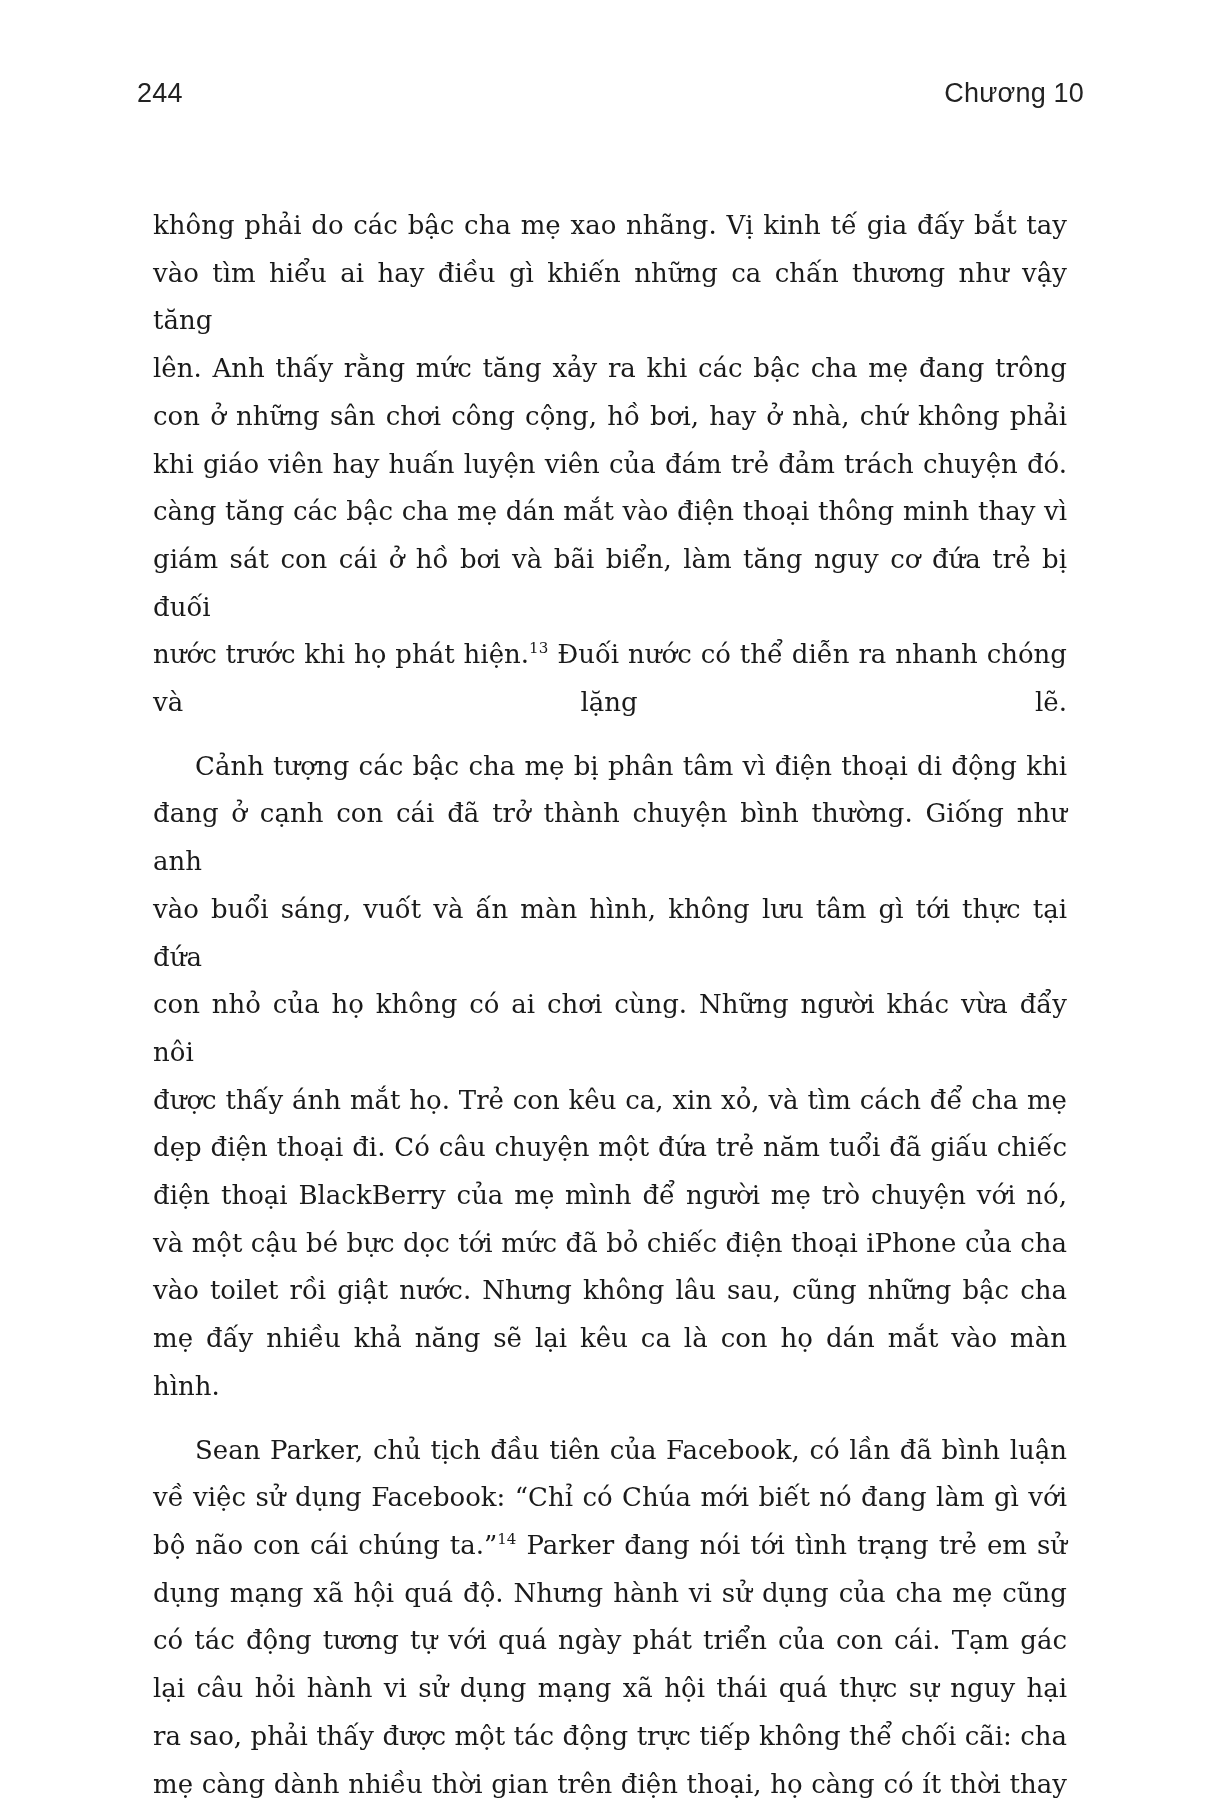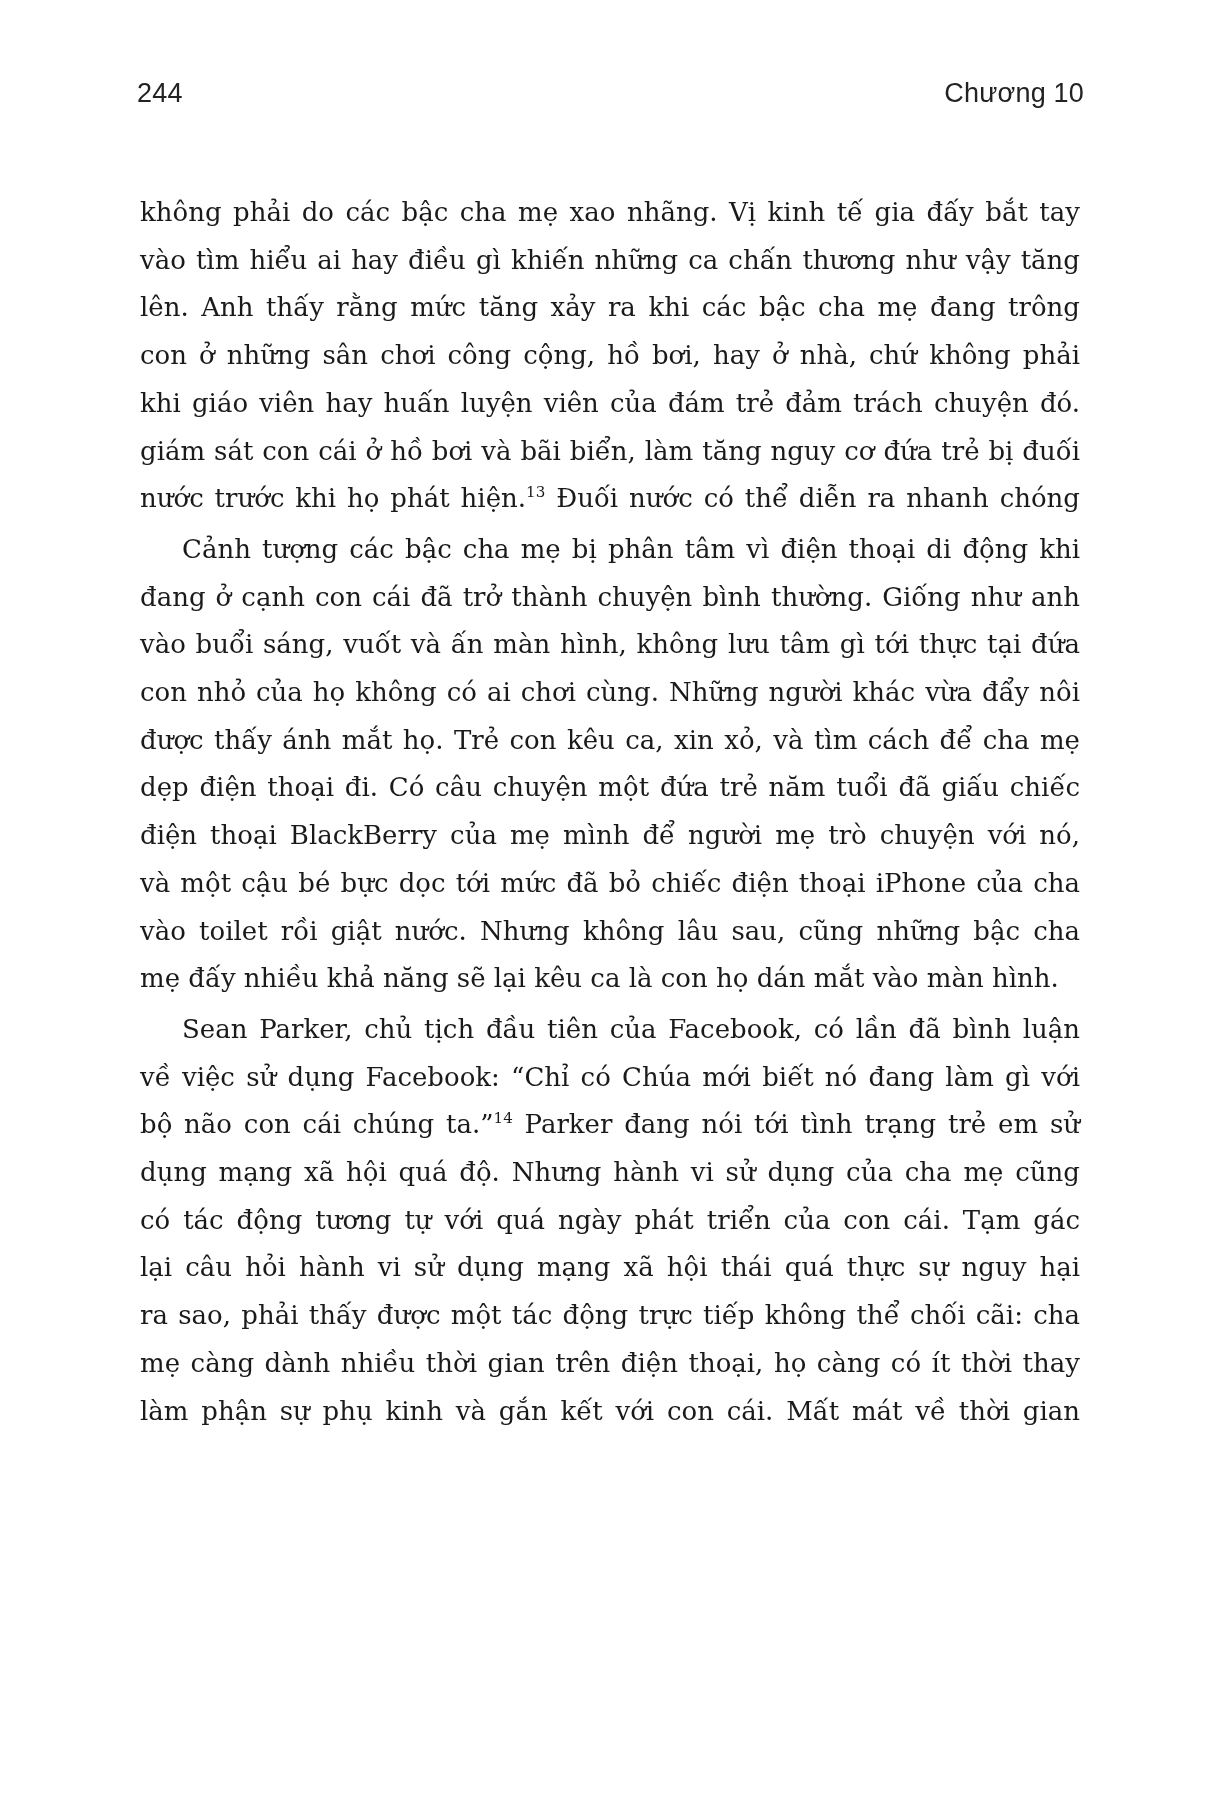--- a/index.html
+++ b/index.html
@@ -31,21 +31,21 @@
   #text-column {
     position: absolute;
     top: 186px;
     left: 137px;
     width: 946px;
     color: var(--text-color, #1a1a1a);
     font-size: 26px;
     line-height: 47.7px;
   }
   .para {
-    margin: 3px;
+    margin: 16px;
     padding: 0;
   }
   .line {
     text-align: justify;
     text-align-last: justify;
     white-space: normal;
   }
   .line.last {
     text-align-last: left;
   }
@@ -67,22 +67,24 @@
     <span>244</span>
     <span>Chương 10</span>
   </div>
   <div id="text-column">
       <div class="para">
         <div class="line">không phải do các bậc cha mẹ xao nhãng. Vị kinh tế gia đấy bắt tay</div>
         <div class="line">vào tìm hiểu ai hay điều gì khiến những ca chấn thương như vậy tăng</div>
         <div class="line">lên. Anh thấy rằng mức tăng xảy ra khi các bậc cha mẹ đang trông</div>
         <div class="line">con ở những sân chơi công cộng, hồ bơi, hay ở nhà, chứ không phải</div>
         <div class="line">khi giáo viên hay huấn luyện viên của đám trẻ đảm trách chuyện đó.</div>
+        <div class="line">càng tăng các bậc cha mẹ dán mắt vào điện thoại thông minh thay vì</div>
         <div class="line">giám sát con cái ở hồ bơi và bãi biển, làm tăng nguy cơ đứa trẻ bị đuối</div>
         <div class="line">nước trước khi họ phát hiện.<sup>13</sup> Đuối nước có thể diễn ra nhanh chóng</div>
+        <div class="line">và lặng lẽ.</div>
       </div>
       <div class="para">
         <div class="line first-indent">Cảnh tượng các bậc cha mẹ bị phân tâm vì điện thoại di động khi</div>
         <div class="line">đang ở cạnh con cái đã trở thành chuyện bình thường. Giống như anh</div>
         <div class="line">vào buổi sáng, vuốt và ấn màn hình, không lưu tâm gì tới thực tại đứa</div>
         <div class="line">con nhỏ của họ không có ai chơi cùng. Những người khác vừa đẩy nôi</div>
         <div class="line">được thấy ánh mắt họ. Trẻ con kêu ca, xin xỏ, và tìm cách để cha mẹ</div>
         <div class="line">dẹp điện thoại đi. Có câu chuyện một đứa trẻ năm tuổi đã giấu chiếc</div>
         <div class="line">điện thoại BlackBerry của mẹ mình để người mẹ trò chuyện với nó,</div>
         <div class="line">và một cậu bé bực dọc tới mức đã bỏ chiếc điện thoại iPhone của cha</div>

